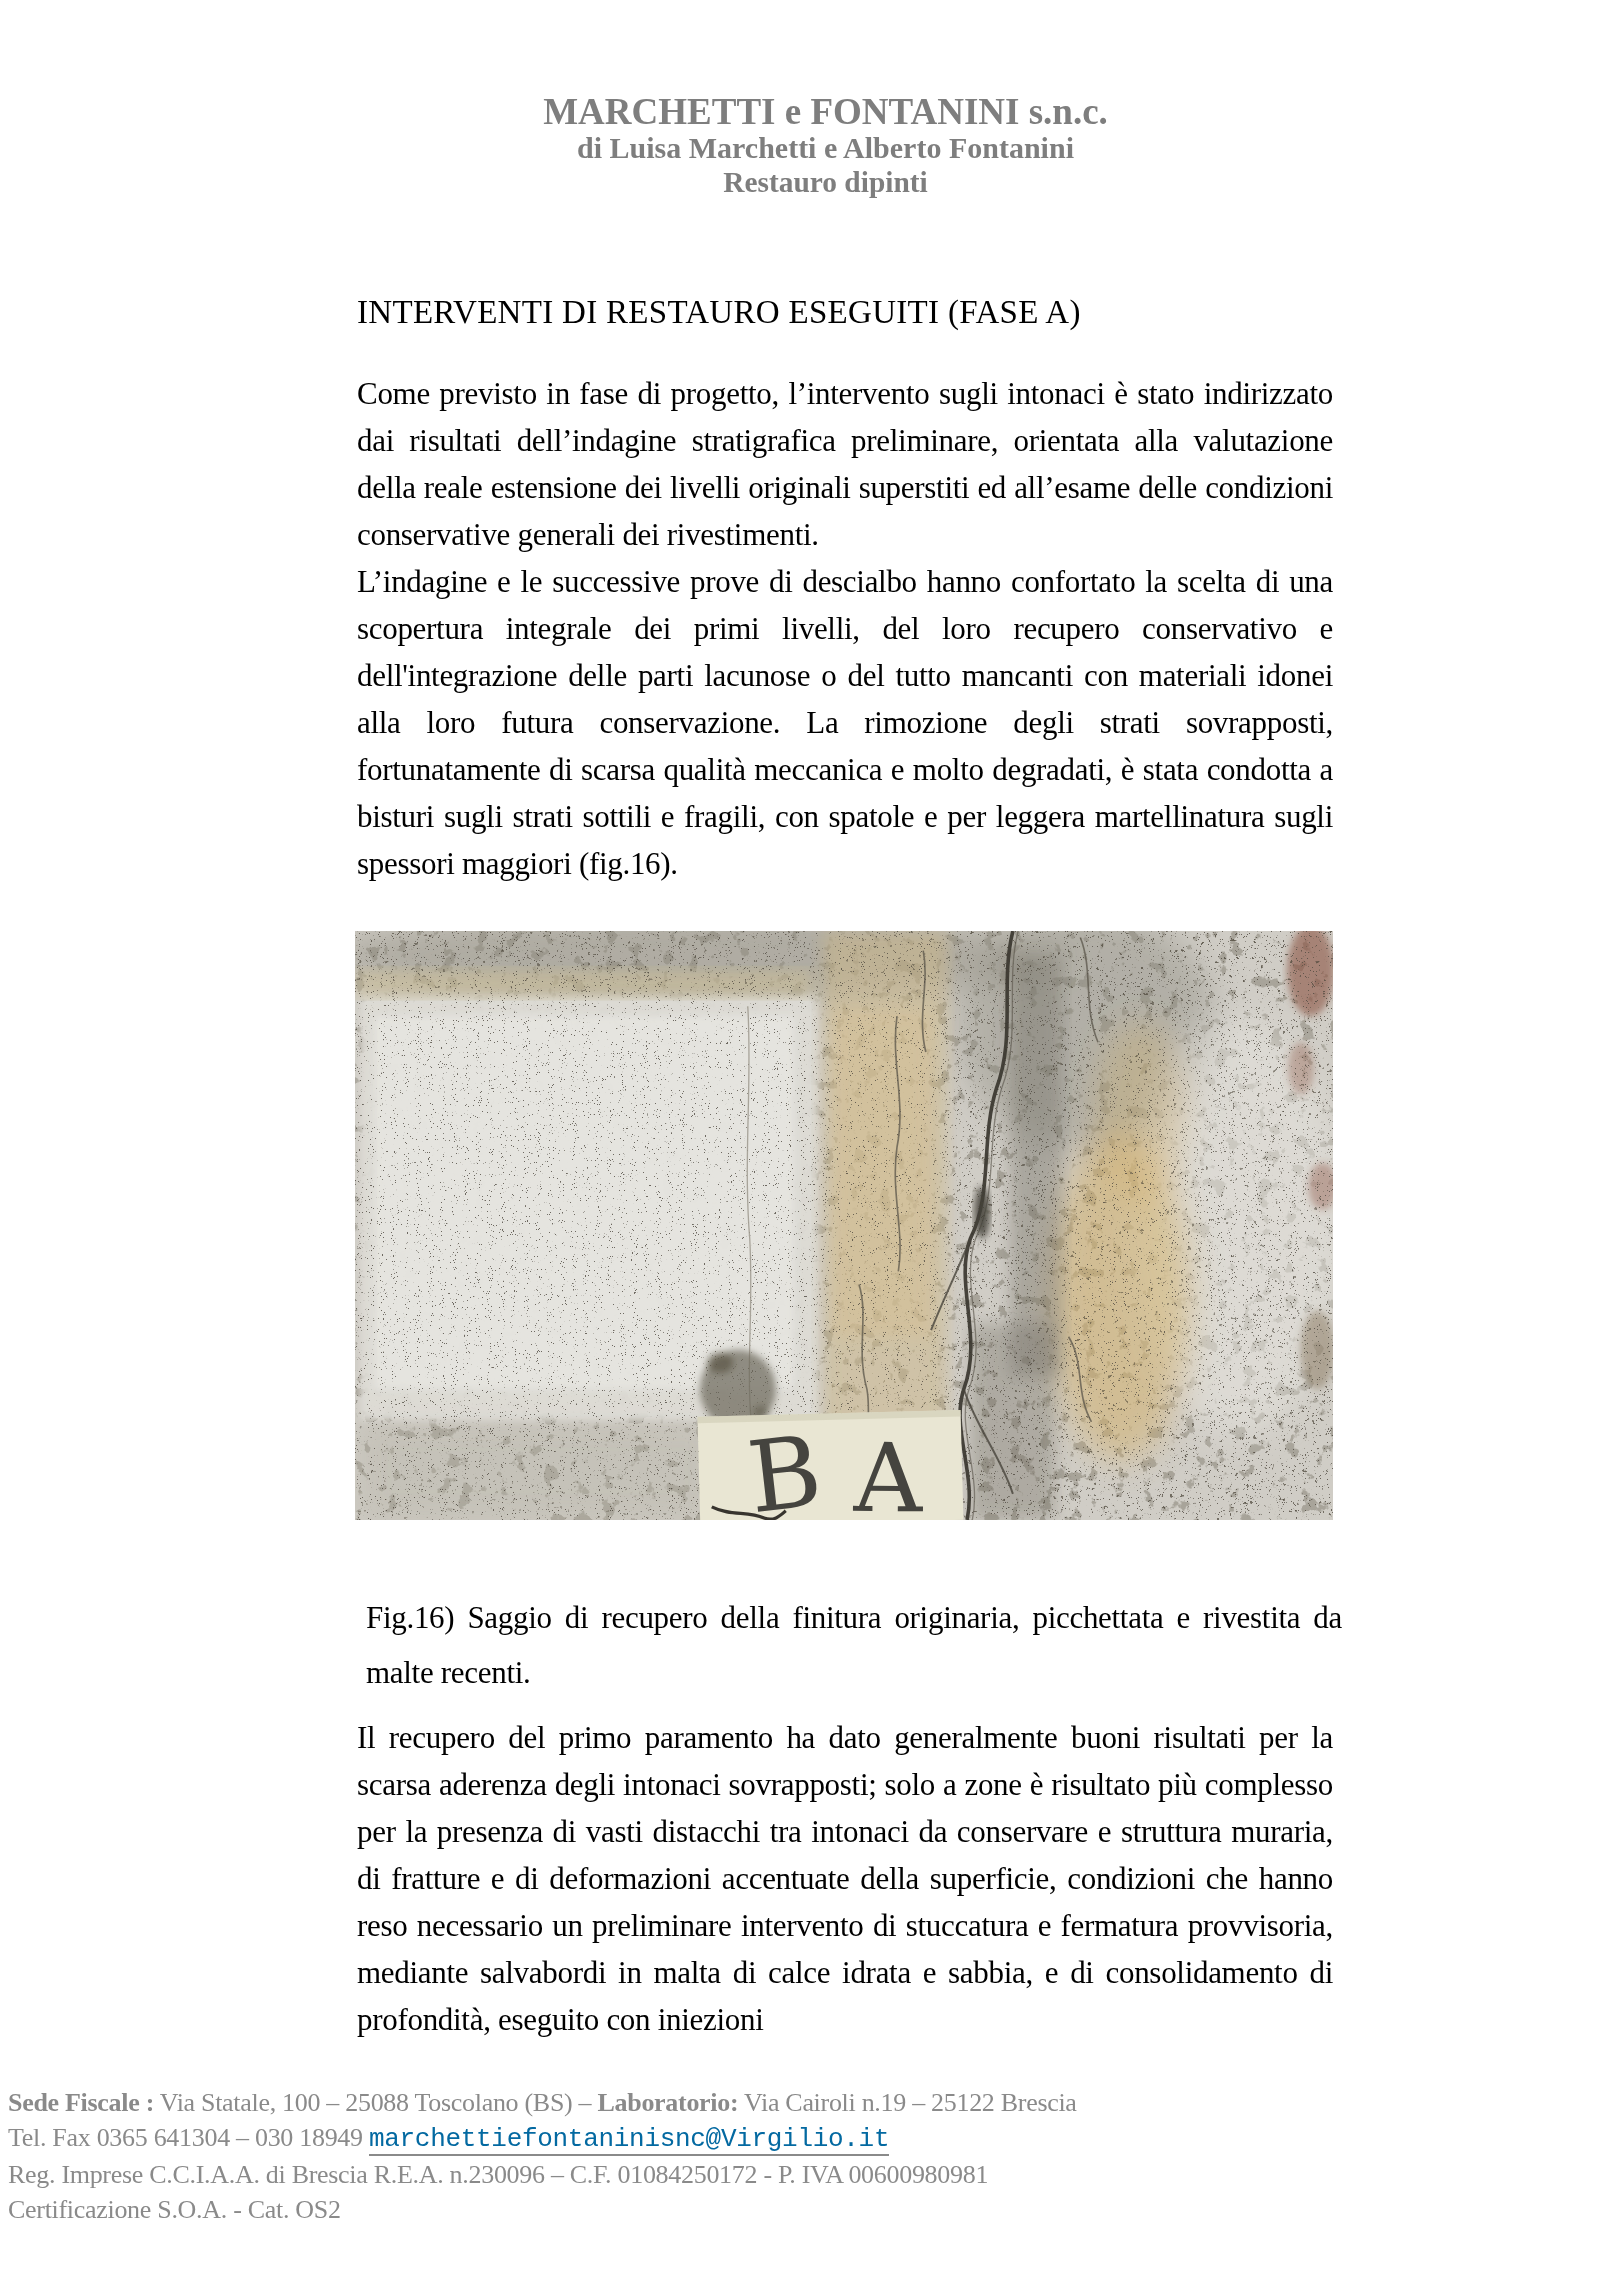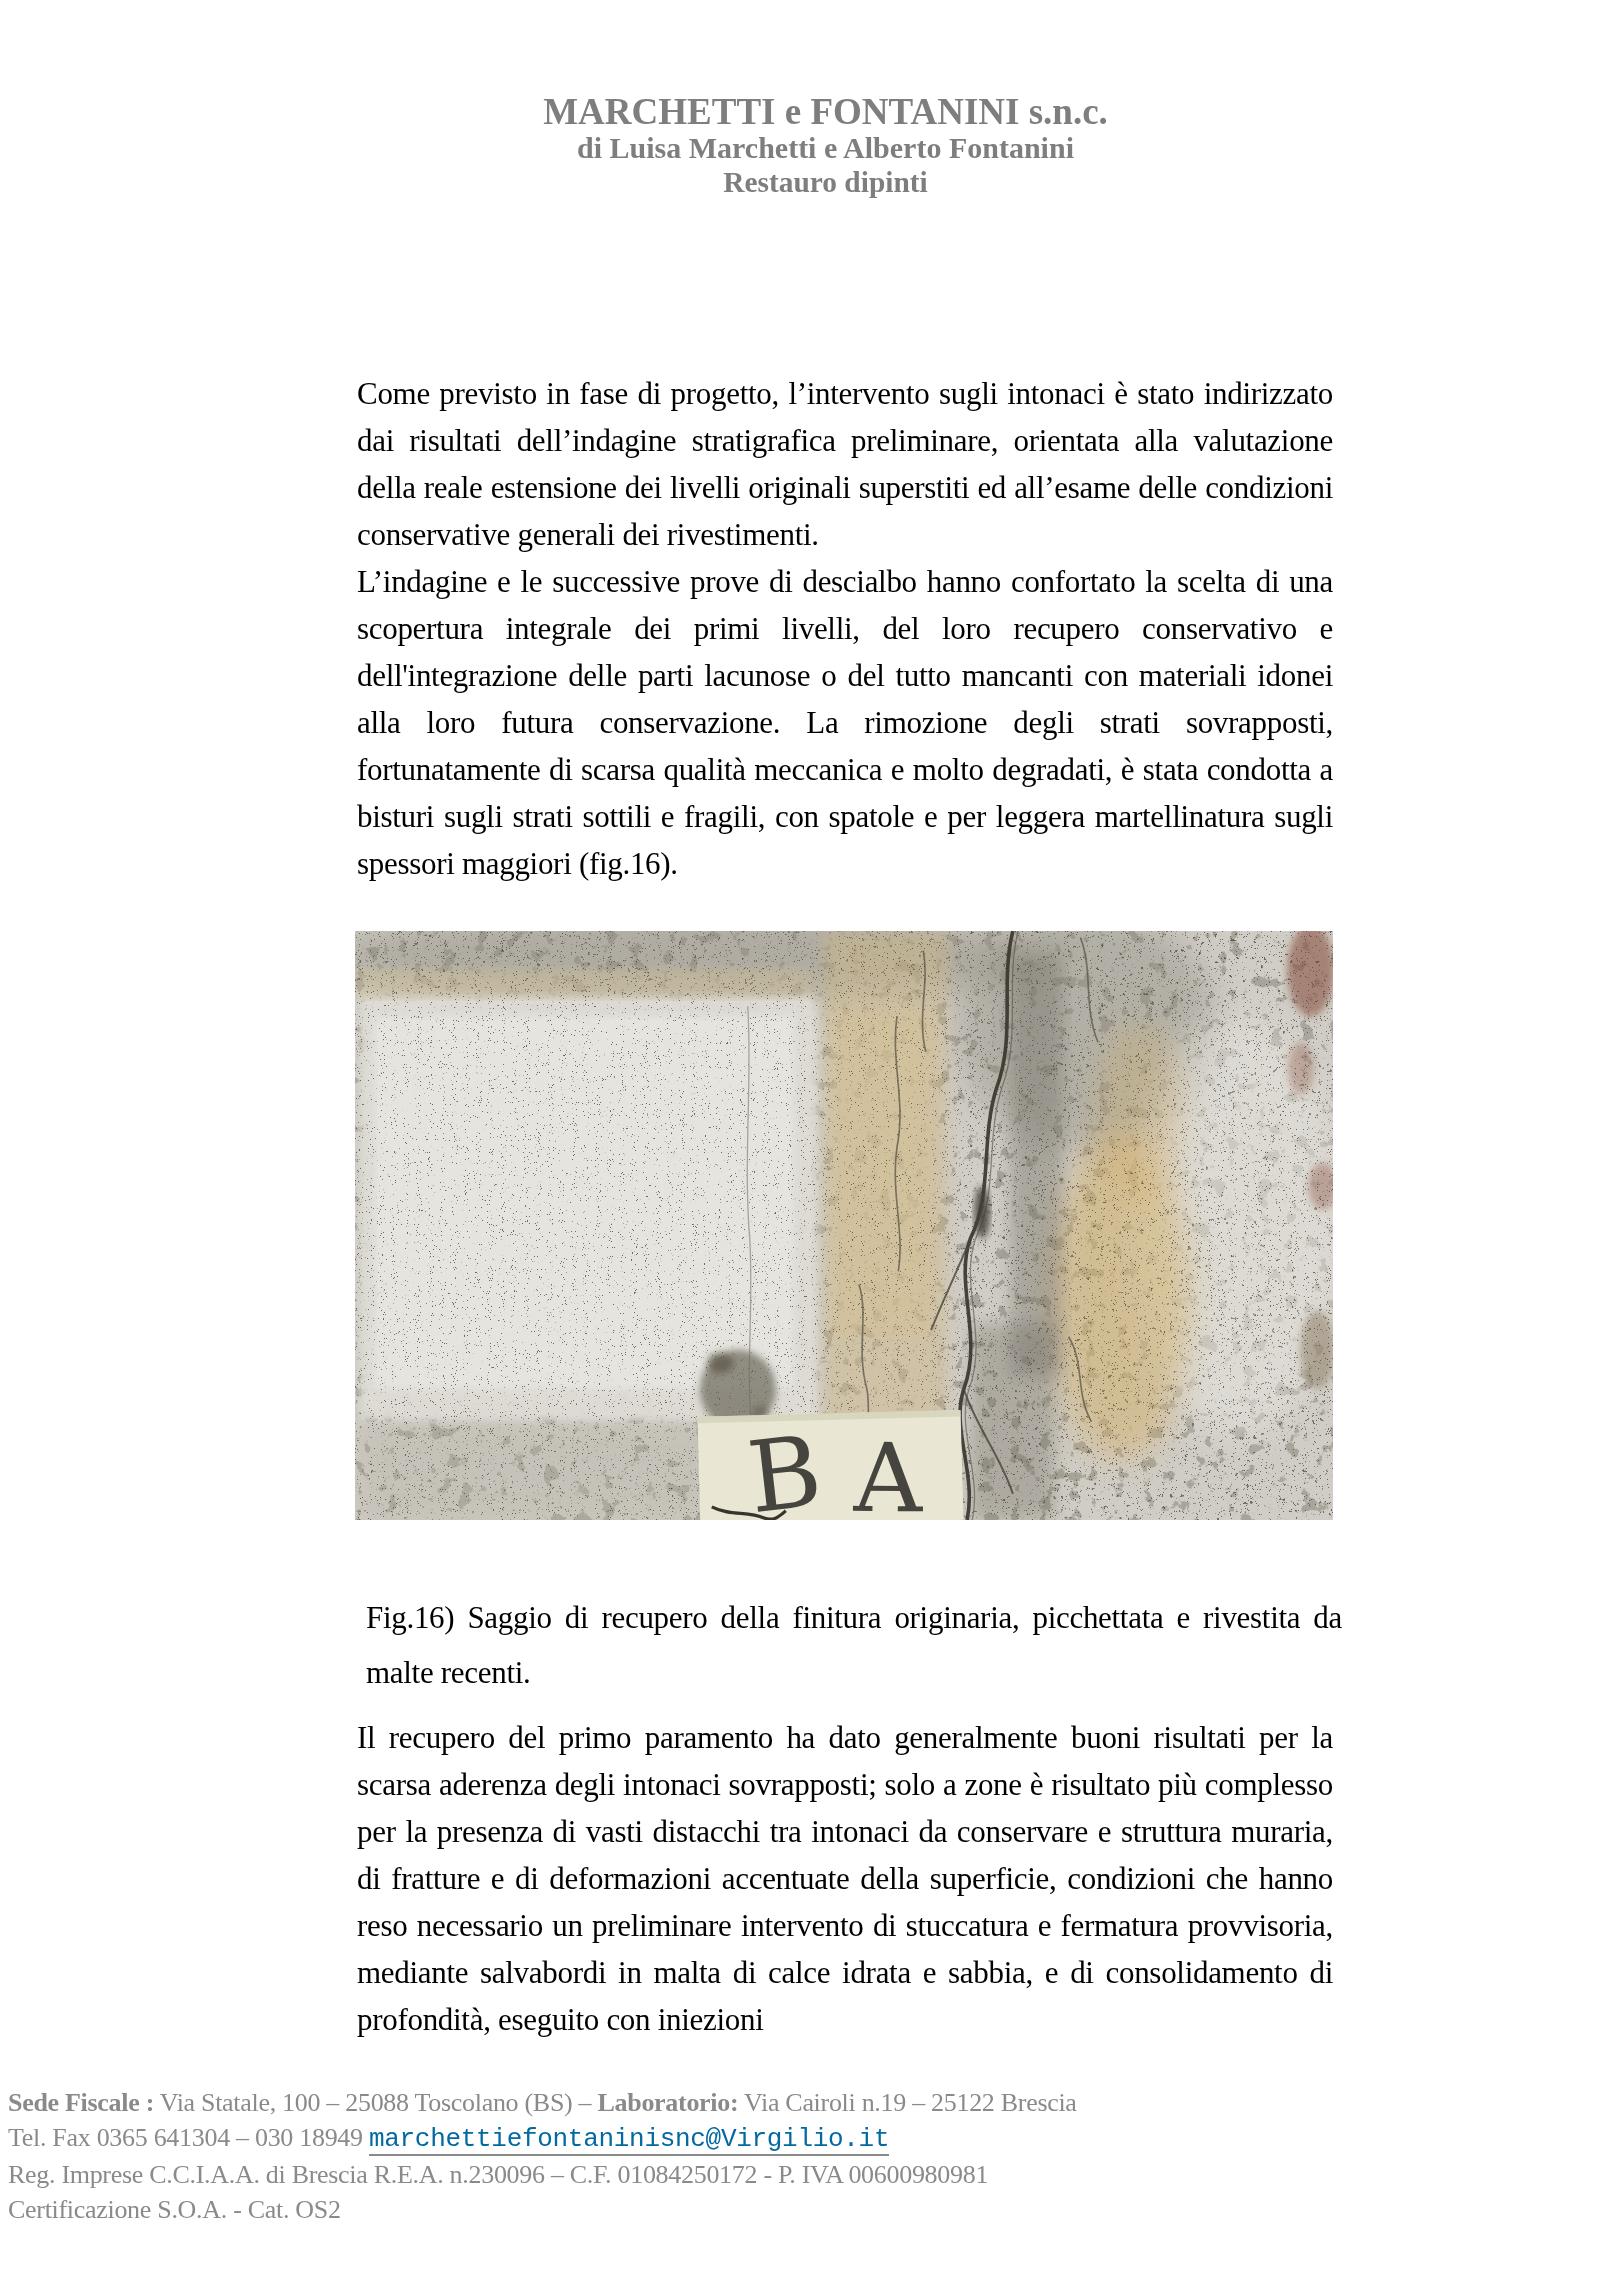--- a/index.html
+++ b/index.html
@@ -57,20 +57,21 @@
 <body>
 
 <div class="page">
 
   <header class="letterhead">
     <div class="lh-company">MARCHETTI e FONTANINI s.n.c.</div>
     <div class="lh-owners">di Luisa Marchetti  e Alberto Fontanini</div>
     <div class="lh-tagline">Restauro dipinti</div>
   </header>
 
+  <h1 class="doc-title">INTERVENTI DI RESTAURO ESEGUITI  (FASE A)</h1>
 
   <section class="body-block body-block-1">
     <p>Come previsto in fase di progetto, l’intervento sugli intonaci è stato indirizzato dai risultati dell’indagine stratigrafica preliminare, orientata alla valutazione della reale estensione dei livelli originali superstiti ed all’esame delle condizioni conservative generali dei rivestimenti.</p>
     <p>L’indagine e le successive prove di descialbo  hanno confortato la scelta di una scopertura integrale dei primi livelli, del loro recupero conservativo e dell'integrazione delle parti lacunose o del tutto mancanti con materiali idonei alla loro futura conservazione. La rimozione degli strati sovrapposti, fortunatamente di scarsa qualità meccanica e molto degradati, è stata condotta a bisturi sugli strati sottili e fragili, con spatole e per leggera martellinatura sugli spessori maggiori (fig.16).</p>
   </section>
 
   <figure class="photo">
     <svg width="978" height="589" viewBox="0 0 1494 900" preserveAspectRatio="none" xmlns="http://www.w3.org/2000/svg" aria-hidden="true">
       <defs>
         <clipPath id="photoClip">

